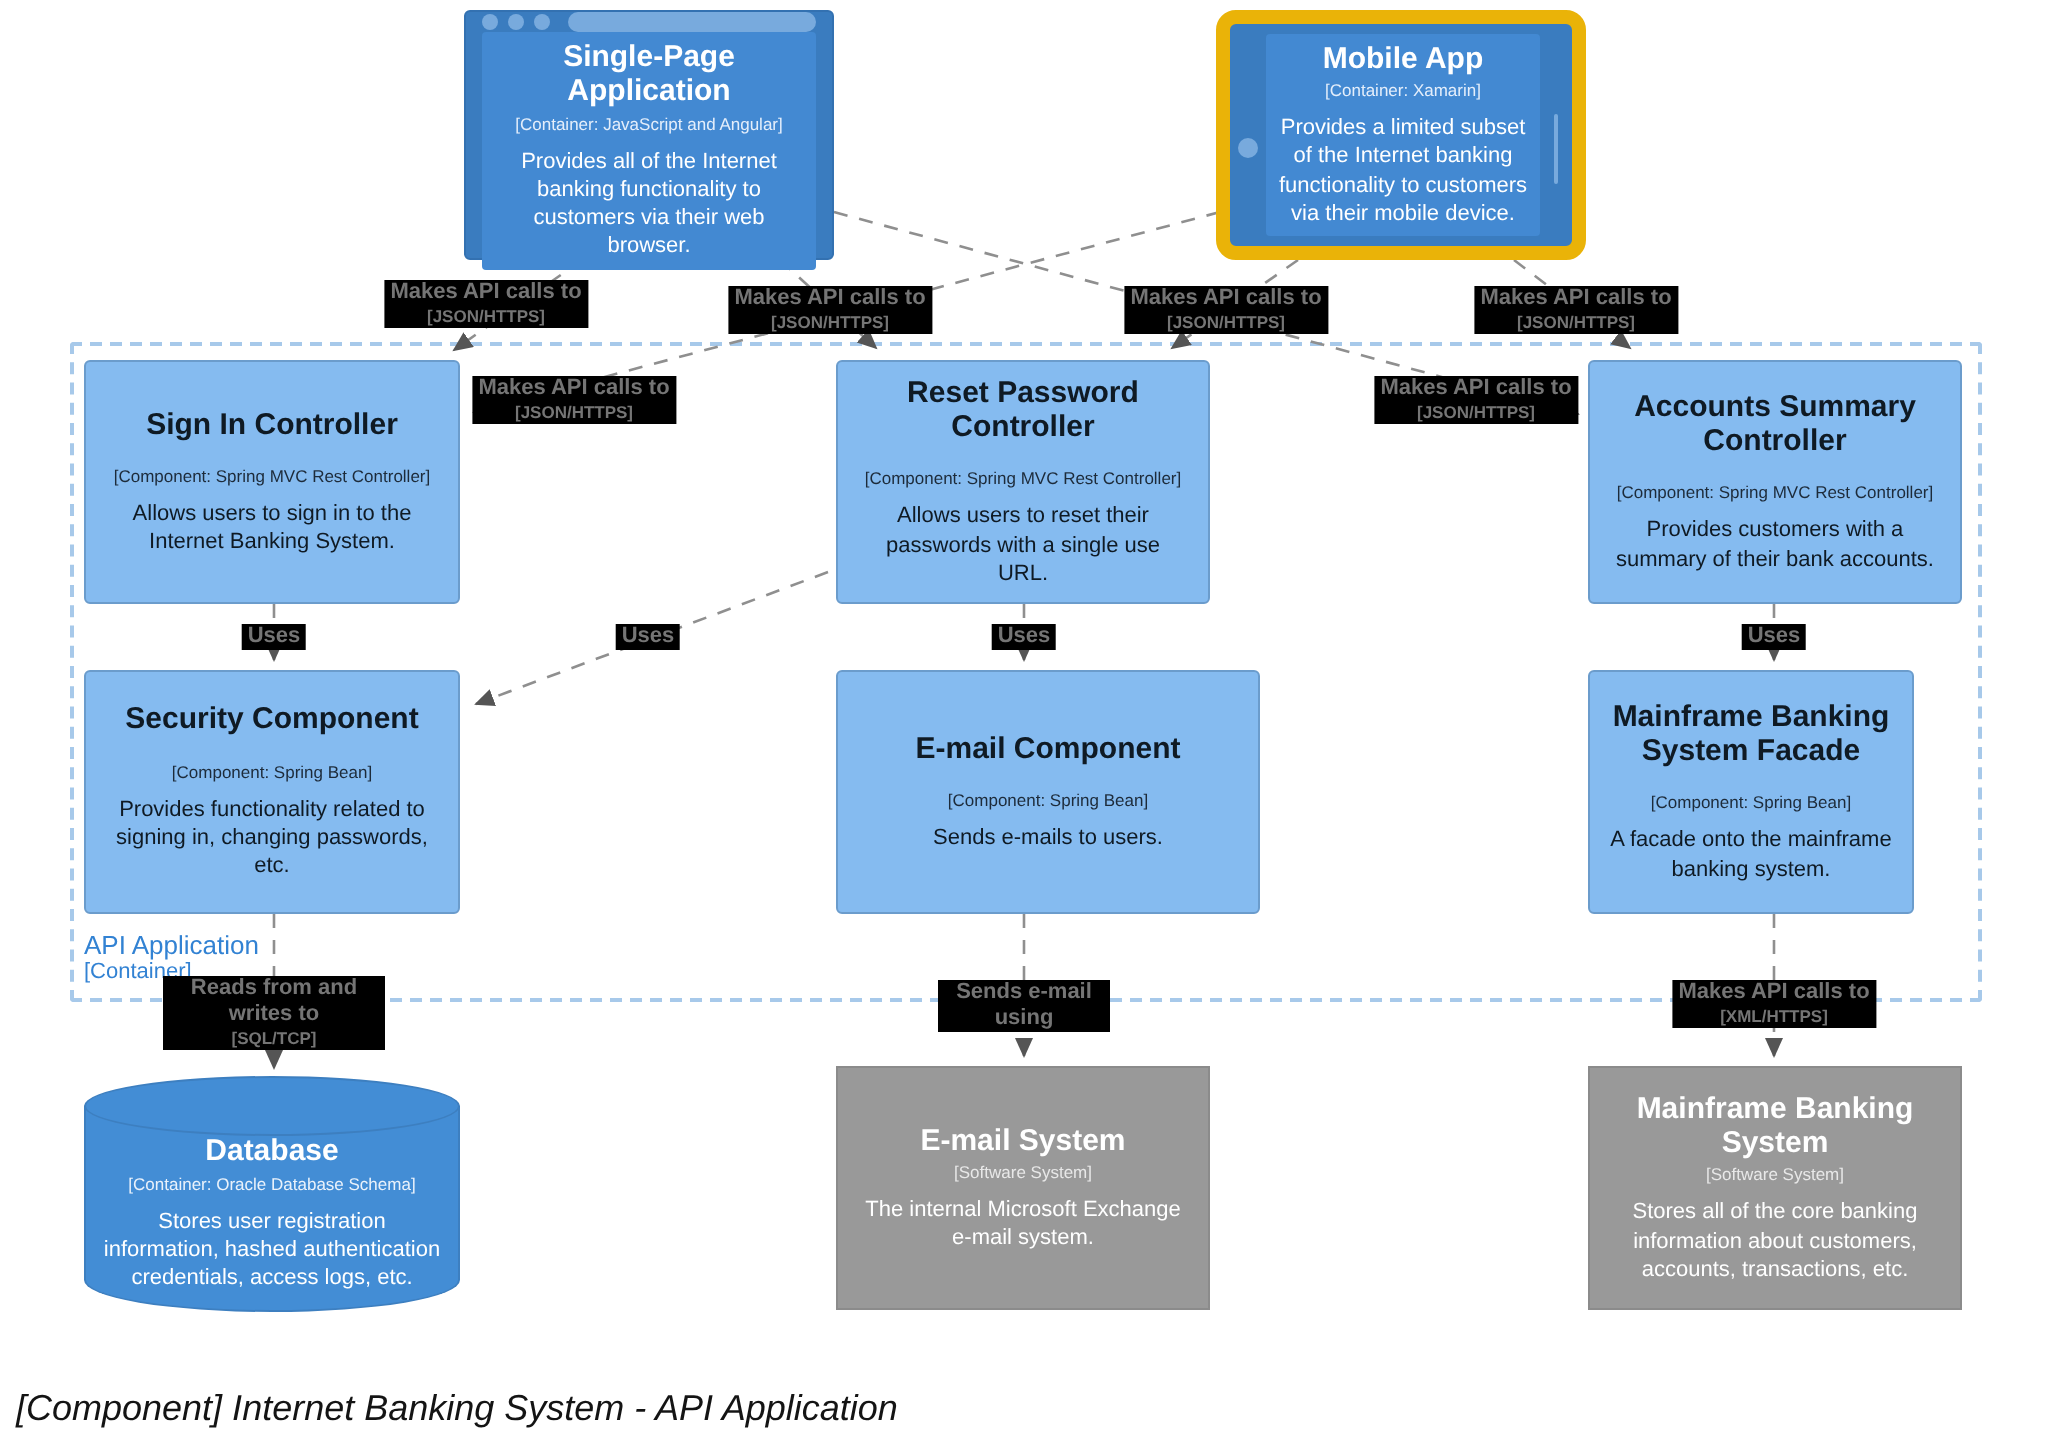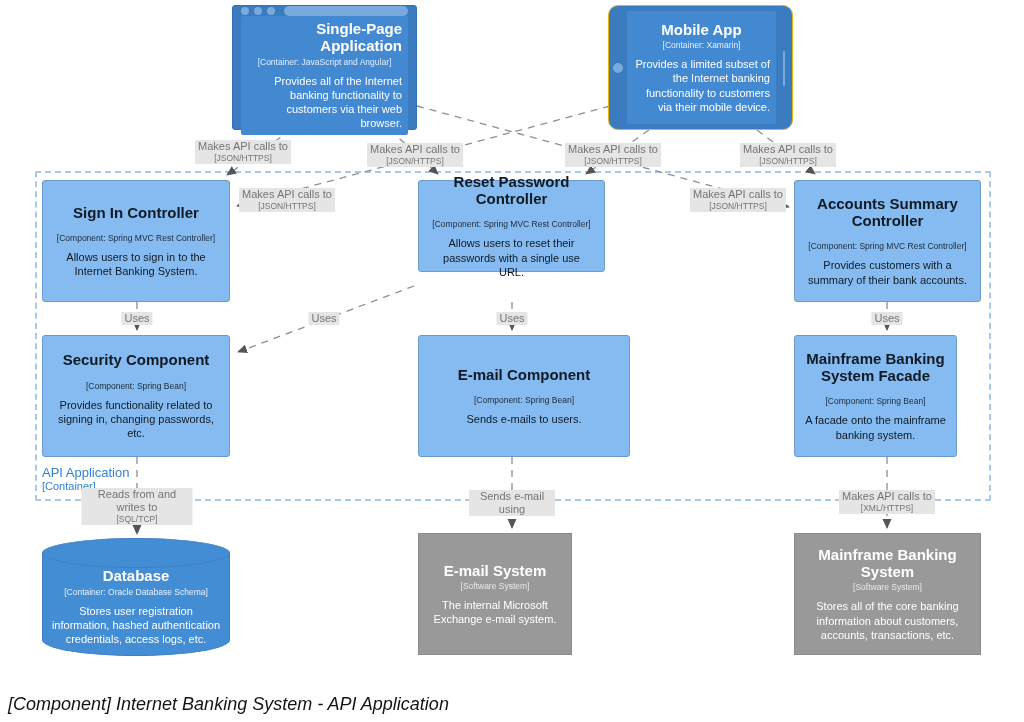--- a/index.html
+++ b/index.html
@@ -29,44 +29,44 @@
 
   .gray{background:#999999;border:1px solid #8b8b8b;color:#ffffff;}
   .gray .n-meta{color:#e8e8e8;}
 
   
   .browser{background:#3a7cbf;border:1px solid #3371b1;justify-content:flex-start;color:#fff;}
   .chrome{height:22px;width:100%;display:flex;align-items:center;padding:0 8px;box-sizing:border-box;}
   .dot{width:8px;height:8px;border-radius:50%;background:#78aadd;margin-right:5px;flex:0 0 auto;}
   .addr{height:10px;flex:1;background:#78aadd;border-radius:5px;margin-left:4px;}
   .screen{flex:1;width:calc(100% - 16px);margin:0 8px 7px 8px;background:#4389d2;border-radius:2px;
-          display:flex;flex-direction:column;justify-content:center;align-items:center;text-align:right;
+          display:flex;flex-direction:column;justify-content:center;align-items:center;text-align:center;
           padding:4px 6px;box-sizing:border-box;}
 
   
-  .phone{background:#3a7cbf;border:1px solid #eab308;border-radius:10px;color:#fff;}
+  .phone{background:#3a7cbf;border:7px solid #eab308;border-radius:10px;color:#fff;}
   .phone .screen{position:absolute;left:18px;right:16px;top:5px;bottom:5px;width:auto;margin:0;}
   .home-btn{position:absolute;left:4px;top:57px;width:10px;height:10px;border-radius:50%;background:#78aadd;}
   .speaker{position:absolute;right:7px;top:45px;width:2px;height:35px;background:#78aadd;border-radius:2px;}
 
   
   .cyl{background:transparent;border:none;}
   .cyl-top{position:absolute;left:0;right:0;top:0;height:30px;border-radius:50%;background:#438dd5;
            border:1px solid #3d7fc0;box-sizing:border-box;z-index:2;}
   .cyl-body{position:absolute;left:0;right:0;top:15px;bottom:0;background:#438dd5;border:1px solid #3d7fc0;
             border-top:none;border-radius:0 0 50% 50% / 0 0 16px 16px;box-sizing:border-box;z-index:1;
             display:flex;flex-direction:column;justify-content:center;align-items:center;text-align:center;
             color:#fff;padding:10px 8px 4px 8px;}
   .cyl .n-meta{color:#eaf2fb;}
 
   .blue-text-meta{color:#e4eefb;}
 
   
-  .elabel{position:absolute;z-index:3;transform:translateX(-50%);background:#e5e5e5;
-          text-align:center;color:#757575;font-size:11px;line-height:1.18;padding:0 3px;}
+  .elabel{position:absolute;z-index:3;transform:translateX(-50%);background:#000000;
+          text-align:center;color:#757575;font-size:11px;line-height:1.18;padding:0 3px;font-weight:bold;}
   .elabel .proto{font-size:8.5px;line-height:1.3;}
 
   
   .footer{position:absolute;left:8px;top:694px;z-index:3;font-style:italic;}
   .f-title{font-size:18px;color:#141414;}
   .f-sub{font-size:11.5px;color:#a9a9a9;margin-top:4px;line-height:1.35;}
 </style>
 </head>
 <body>
 
@@ -124,21 +124,21 @@
       <div class="n-desc">Provides a limited subset of the Internet banking functionality to customers via their mobile device.</div>
     </div>
   </div>
 
   <div class="node comp pad" style="left:42px;top:180px;width:188px;height:122px">
     <div class="n-title">Sign In Controller</div>
     <div class="n-meta">[Component: Spring MVC Rest Controller]</div>
     <div class="n-desc">Allows users to sign in to the Internet Banking System.</div>
   </div>
 
-  <div class="node comp pad" style="left:418px;top:180px;width:187px;height:92px">
+  <div class="node comp pad" style="left:418px;top:180px;width:187px;height:122px">
     <div class="n-title">Reset Password Controller</div>
     <div class="n-meta">[Component: Spring MVC Rest Controller]</div>
     <div class="n-desc">Allows users to reset their passwords with a single use URL.</div>
   </div>
 
   <div class="node comp pad" style="left:794px;top:180px;width:187px;height:122px">
     <div class="n-title">Accounts Summary Controller</div>
     <div class="n-meta">[Component: Spring MVC Rest Controller]</div>
     <div class="n-desc">Provides customers with a summary of their bank accounts.</div>
   </div>
@@ -163,21 +163,21 @@
 
   <div class="node cyl" style="left:42px;top:538px;width:188px;height:118px">
     <div class="cyl-top"></div>
     <div class="cyl-body">
       <div class="n-title">Database</div>
       <div class="n-meta">[Container: Oracle Database Schema]</div>
       <div class="n-desc">Stores user registration information, hashed authentication credentials, access logs, etc.</div>
     </div>
   </div>
 
-  <div class="node gray pad" style="left:418px;top:533px;width:154px;height:122px;border-radius:0">
+  <div class="node gray pad" style="left:418px;top:533px;width:187px;height:122px;border-radius:0">
     <div class="n-title">E-mail System</div>
     <div class="n-meta">[Software System]</div>
     <div class="n-desc">The internal Microsoft Exchange e-mail system.</div>
   </div>
 
   <div class="node gray pad" style="left:794px;top:533px;width:187px;height:122px;border-radius:0">
     <div class="n-title">Mainframe Banking System</div>
     <div class="n-meta">[Software System]</div>
     <div class="n-desc">Stores all of the core banking information about customers, accounts, transactions, etc.</div>
   </div>

